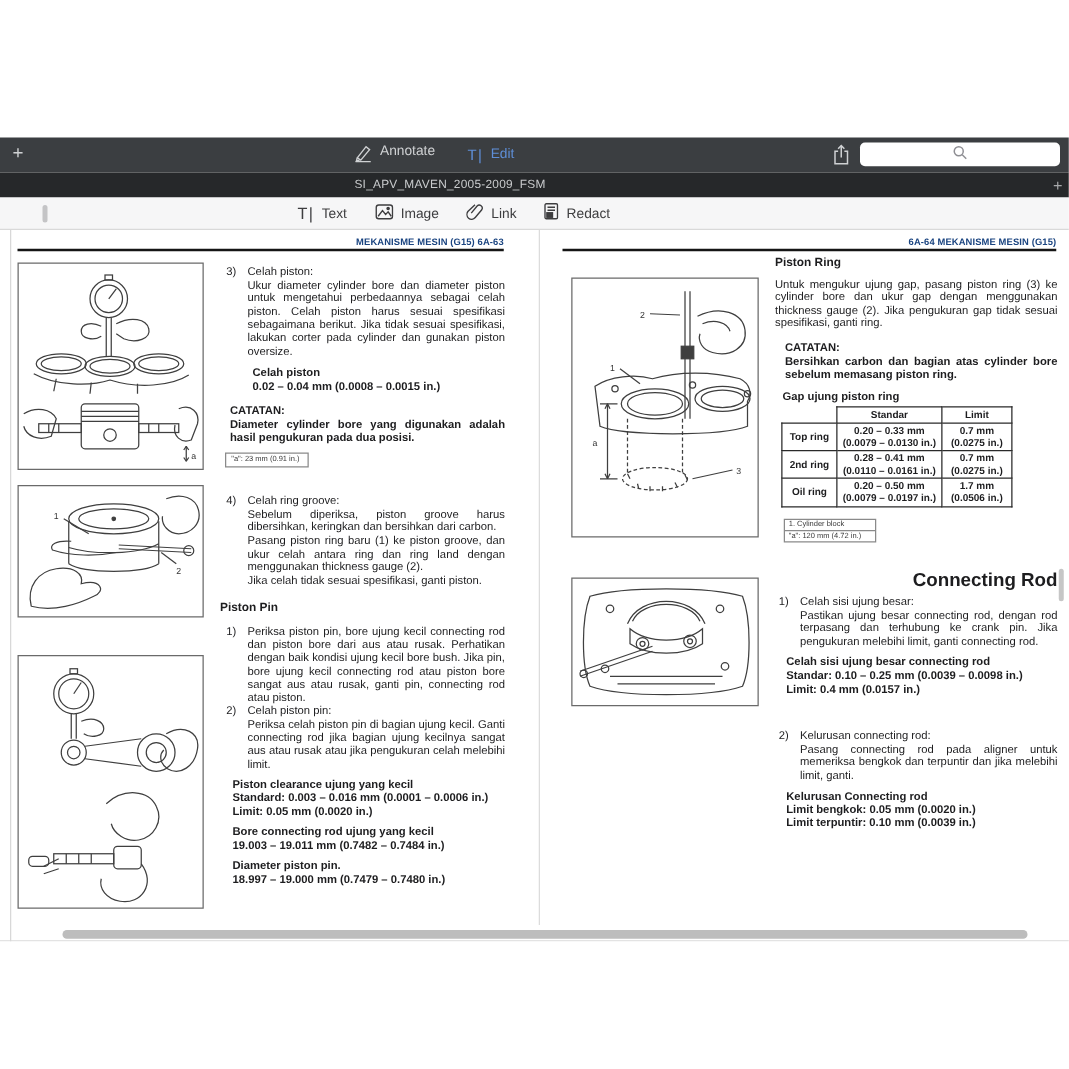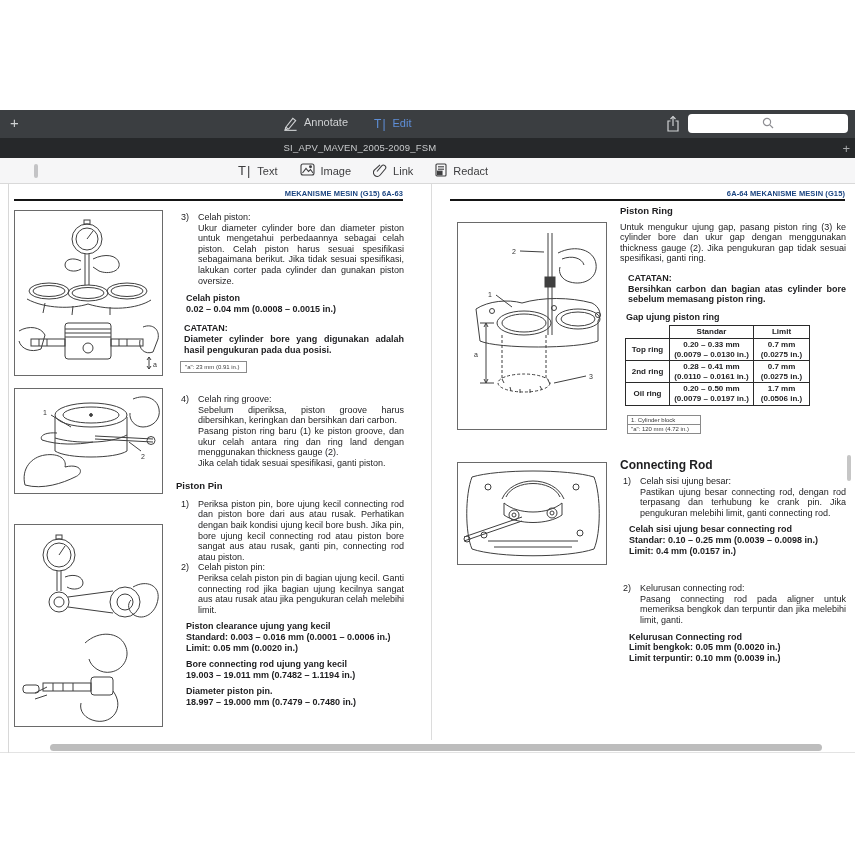--- a/index.html
+++ b/index.html
@@ -321,21 +321,21 @@
   </div>
 
   <div class="col" style="left:176px; top:28px; width:228px;">
     <div class="num-item" style="margin-left:5px;">
       <span>3)</span>
       <div class="body">
         <div>Celah piston:</div>
         <p>Ukur diameter cylinder bore dan diameter piston untuk mengetahui perbedaannya sebagai celah piston. Celah piston harus sesuai spesifikasi sebagaimana berikut. Jika tidak sesuai spesifikasi, lakukan corter pada cylinder dan gunakan piston oversize.</p>
       </div>
     </div>
-    <div class="spec" style="margin-top:7px; margin-left:10px;">
+    <div class="spec" style="margin-top:7px; margin-left:26px;">
       <div>Celah piston</div>
       <div>0.02 – 0.04 mm (0.0008 – 0.0015 in.)</div>
     </div>
     <div style="margin-top:9px; margin-left:8px;">
       <div class="note-label">CATATAN:</div>
       <div class="note-body">Diameter cylinder bore yang digunakan adalah hasil pengukuran pada dua posisi.</div>
     </div>
     <div style="margin-top:6px; margin-left:4px;">
       <span class="a-box">"a":  23 mm (0.91 in.)</span>
     </div>
@@ -362,21 +362,21 @@
         <p>Periksa celah piston pin di bagian ujung kecil. Ganti connecting rod jika bagian ujung kecilnya sangat aus atau rusak atau jika pengukuran celah melebihi limit.</p>
       </div>
     </div>
     <div class="spec" style="margin-top:6px; margin-left:10px;">
       <div>Piston clearance ujung yang kecil</div>
       <div>Standard: 0.003 – 0.016 mm (0.0001 – 0.0006 in.)</div>
       <div>Limit: 0.05 mm (0.0020 in.)</div>
     </div>
     <div class="spec" style="margin-top:6px; margin-left:10px;">
       <div>Bore connecting rod ujung yang kecil</div>
-      <div>19.003 – 19.011 mm (0.7482 – 1.1194 in.)</div>
+      <div>19.003 – 19.011 mm (0.7482 – 0.7484 in.)</div>
     </div>
     <div class="spec" style="margin-top:6px; margin-left:10px;">
       <div>Diameter piston pin.</div>
       <div>18.997 – 19.000 mm (0.7479 – 0.7480 in.)</div>
     </div>
   </div>
 
   <div class="col" style="left:620px; top:22px; width:226px;">
     <div class="spec" style="font-size:9.5px;">Piston Ring</div>
     <p style="margin-top:5px; text-align:justify;">Untuk mengukur ujung gap, pasang piston ring (3) ke cylinder bore dan ukur gap dengan menggunakan thickness gauge (2). Jika pengukuran gap tidak sesuai spesifikasi, ganti ring.</p>
@@ -424,21 +424,21 @@
               <span class="cell-line">1.7 mm</span>
               <span class="cell-line">(0.0506 in.)</span>
             </td>
       </tr>
     </tbody>
       </table>
     <div class="legend-box" style="margin-top:9px;">
       <div>1.   Cylinder block</div>
       <div>"a":  120 mm (4.72 in.)</div>
     </div>
-    <div class="spec" style="margin-top:26px; font-size:12px;">Connecting Rod</div>
+    <div class="spec" style="margin-top:26px; font-size:15px;text-align:right;">Connecting Rod</div>
     <div class="num-item" style="margin-top:6px; margin-left:3px;">
       <span>1)</span>
       <div class="body">
         <div>Celah sisi ujung besar:</div>
         <p>Pastikan ujung besar connecting rod, dengan rod terpasang dan terhubung ke crank pin. Jika pengukuran melebihi limit, ganti connecting rod.</p>
       </div>
     </div>
     <div class="spec" style="margin-top:6px; margin-left:9px;">
       <div>Celah sisi ujung besar connecting rod</div>
       <div>Standar: 0.10 – 0.25 mm (0.0039 – 0.0098 in.)</div>

